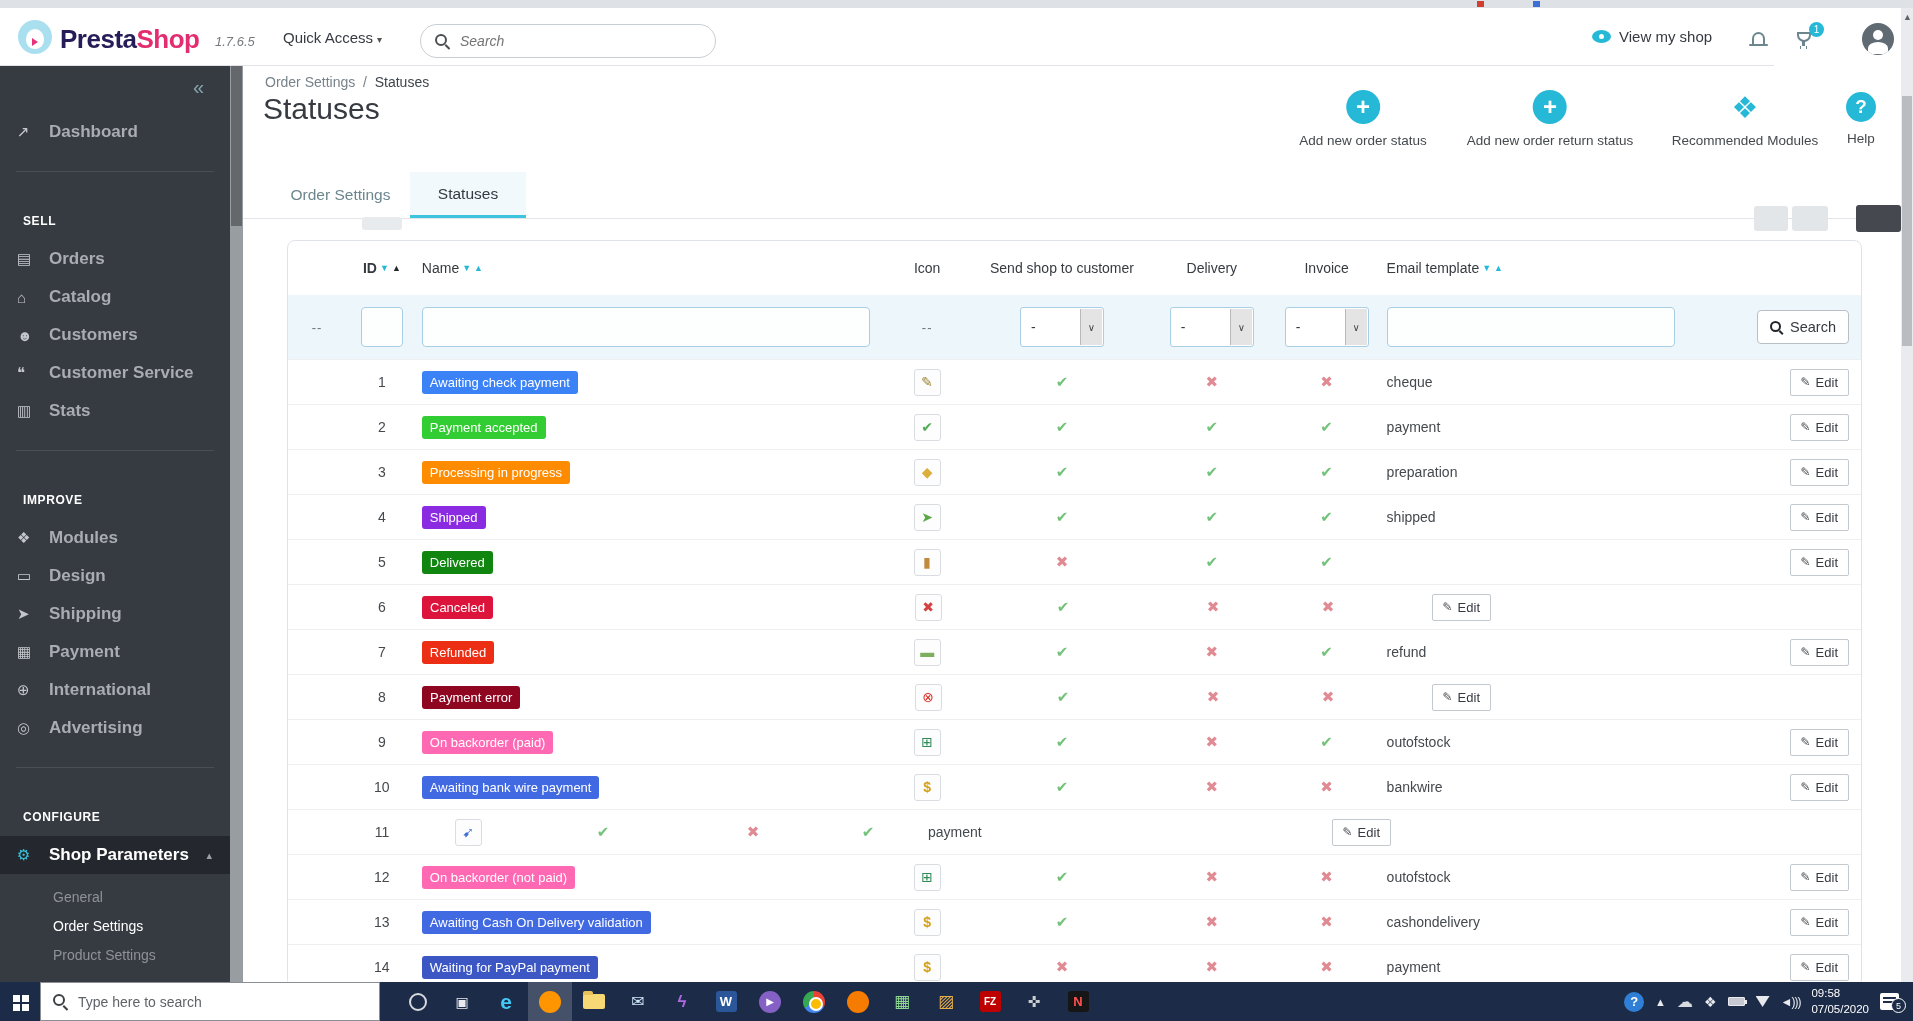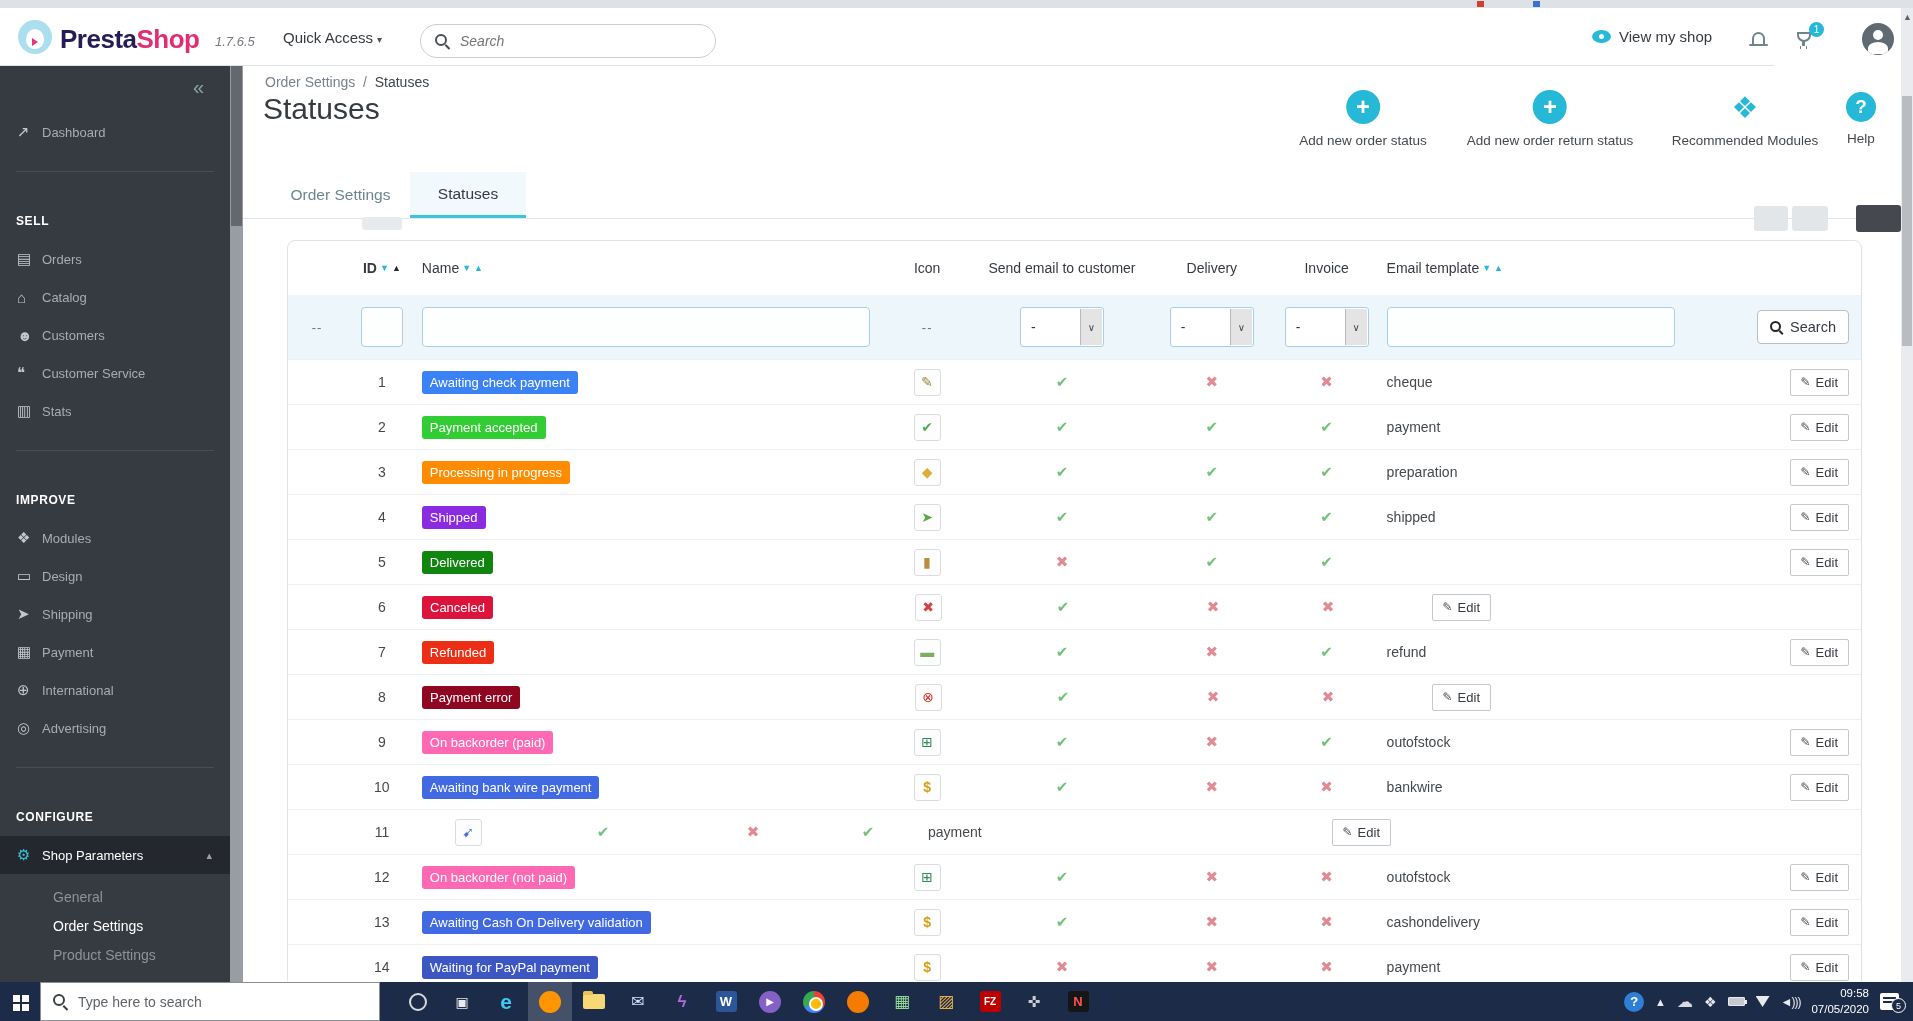--- a/index.html
+++ b/index.html
@@ -37,26 +37,26 @@
   .avatar{position:absolute;left:1862px;top:15px;width:32px;height:32px;border-radius:50%;background:#5f6a72;overflow:hidden;}
   .avatar::before{content:"";position:absolute;left:11px;top:7px;width:10px;height:10px;border-radius:50%;background:#fff;}
   .avatar::after{content:"";position:absolute;left:6px;top:19px;width:20px;height:12px;border-radius:50% 50% 0 0;background:#fff;}
 
   
   .sidebar{position:absolute;left:0;top:66px;width:230px;height:955px;background:#363A41;padding-top:47px;z-index:10;}
   .sb-collapse{position:absolute;top:10px;right:26px;font-size:20px;color:#86a6ae;cursor:pointer;}
   .sb-item{height:38px;display:flex;align-items:center;padding-left:17px;cursor:pointer;}
   .sb-ico{width:24px;font-size:15px;color:#c3c7cb;flex:none;}
   .sb-ico.teal{color:#3cc3dd;}
-  .sb-lbl{font-size:13px;color:#a9adb2;margin-left:1px;white-space:nowrap;}
+  .sb-lbl{font-size:17px;color:#a9adb2;margin-left:8px;white-space:nowrap;font-weight:bold;}
   .sb-item.active{background:#24282E;}
   .sb-item.active .sb-lbl{color:#fff;}
   .sb-chev{margin-left:auto;margin-right:18px;font-size:11px;color:#9aa0a5;}
   .sb-divider{margin:20px 16px;border-top:1px solid #494d54;}
-  .sb-title{height:48px;display:flex;align-items:flex-end;padding:0 4px 12px 16px;font-size:12px;font-weight:bold;color:#fff;letter-spacing:0.6px;}
+  .sb-title{height:48px;display:flex;align-items:flex-end;padding:0 4px 12px 16px;font-size:12px;font-weight:bold;color:#fff;letter-spacing:0.6px;margin-left:7px;}
   .sb-sub{padding:8px 0 6px;}
   .sb-subitem{height:29px;display:flex;align-items:center;padding-left:53px;font-size:14px;color:#8f9397;cursor:pointer;}
   .sb-subitem.active{color:#fff;}
   .sb-scroll{position:absolute;left:230px;top:66px;width:13px;height:955px;background:#989da2;z-index:11;}
   .sb-thumb{position:absolute;left:1px;top:0;width:11px;height:160px;background:#64686d;}
 
   
   .win-scroll{position:absolute;left:1901px;top:8px;width:12px;height:1013px;background:#e9ebee;z-index:5;}
   .win-scroll .arr{position:absolute;top:4px;left:2px;font-size:9px;color:#606468;}
   .win-thumb{position:absolute;left:1px;top:88px;width:10px;height:250px;background:#b9bdc2;}
@@ -139,21 +139,21 @@
   .ap-chrome::after{content:"";position:absolute;left:6px;top:6px;width:10px;height:10px;border-radius:50%;background:#fbbc05;border:2px solid #fff;}
   .tray{position:absolute;right:14px;top:0;height:39px;display:flex;align-items:center;gap:11px;}
   .tr-help{width:20px;height:20px;border-radius:50%;background:#2f7fd6;color:#fff;font-size:13px;font-weight:bold;display:flex;align-items:center;justify-content:center;}
   .tr-chev{color:#e8eaed;font-size:11px;}
   .tr-cloud{color:#d7dade;font-size:16px;}
   .tr-drop{color:#e8eaed;font-size:14px;}
   .battery{width:17px;height:9px;border:1px solid #e8eaed;border-radius:1px;position:relative;background:rgba(255,255,255,.75);}
   .battery::after{content:"";position:absolute;right:-3px;top:2px;width:2px;height:4px;background:#e8eaed;}
   .wifi{width:14px;height:11px;background:#e8eaed;clip-path:polygon(50% 100%,0 0,100% 0);}
   .vol{color:#e8eaed;font-size:12px;letter-spacing:-1px;}
-  .clock{color:#fff;font-size:11.5px;text-align:right;line-height:1.35;}
+  .clock{color:#fff;font-size:11.5px;text-align:left;line-height:1.35;}
   .notif{position:relative;width:19px;height:17px;background:#fff;border-radius:2px;}
   .notif::before{content:"";position:absolute;left:3px;top:4px;width:13px;height:2px;background:#1C2B47;box-shadow:0 4px 0 #1C2B47;}
   .notif .nbadge{position:absolute;right:-7px;bottom:-3px;width:15px;height:15px;border-radius:50%;background:#1C2B47;border:1px solid #fff;color:#fff;font-size:9px;display:flex;align-items:center;justify-content:center;}
 </style>
 </head>
 <body>
 
 <div class="chrome-strip">
   <div class="chrome-dot" style="left:1477px;background:#d23f31;"></div>
   <div class="chrome-dot" style="left:1533px;background:#3b6fd4;"></div>
@@ -304,21 +304,21 @@
       </div>
       <div class="c c3">
         <span>Name</span>
         <span class="sort down">▼</span>
         <span class="sort up-blue">▲</span>
       </div>
       <div class="c c4">
           <span>Icon</span>
         </div>
       <div class="c c5">
-          <span>Send email to customer</span>
+          <span>Send shop to customer</span>
         </div>
       <div class="c c6">
           <span>Delivery</span>
         </div>
       <div class="c c7">
           <span>Invoice</span>
         </div>
       <div class="c c8">
         <span>Email template</span>
         <span class="sort down">▼</span>

